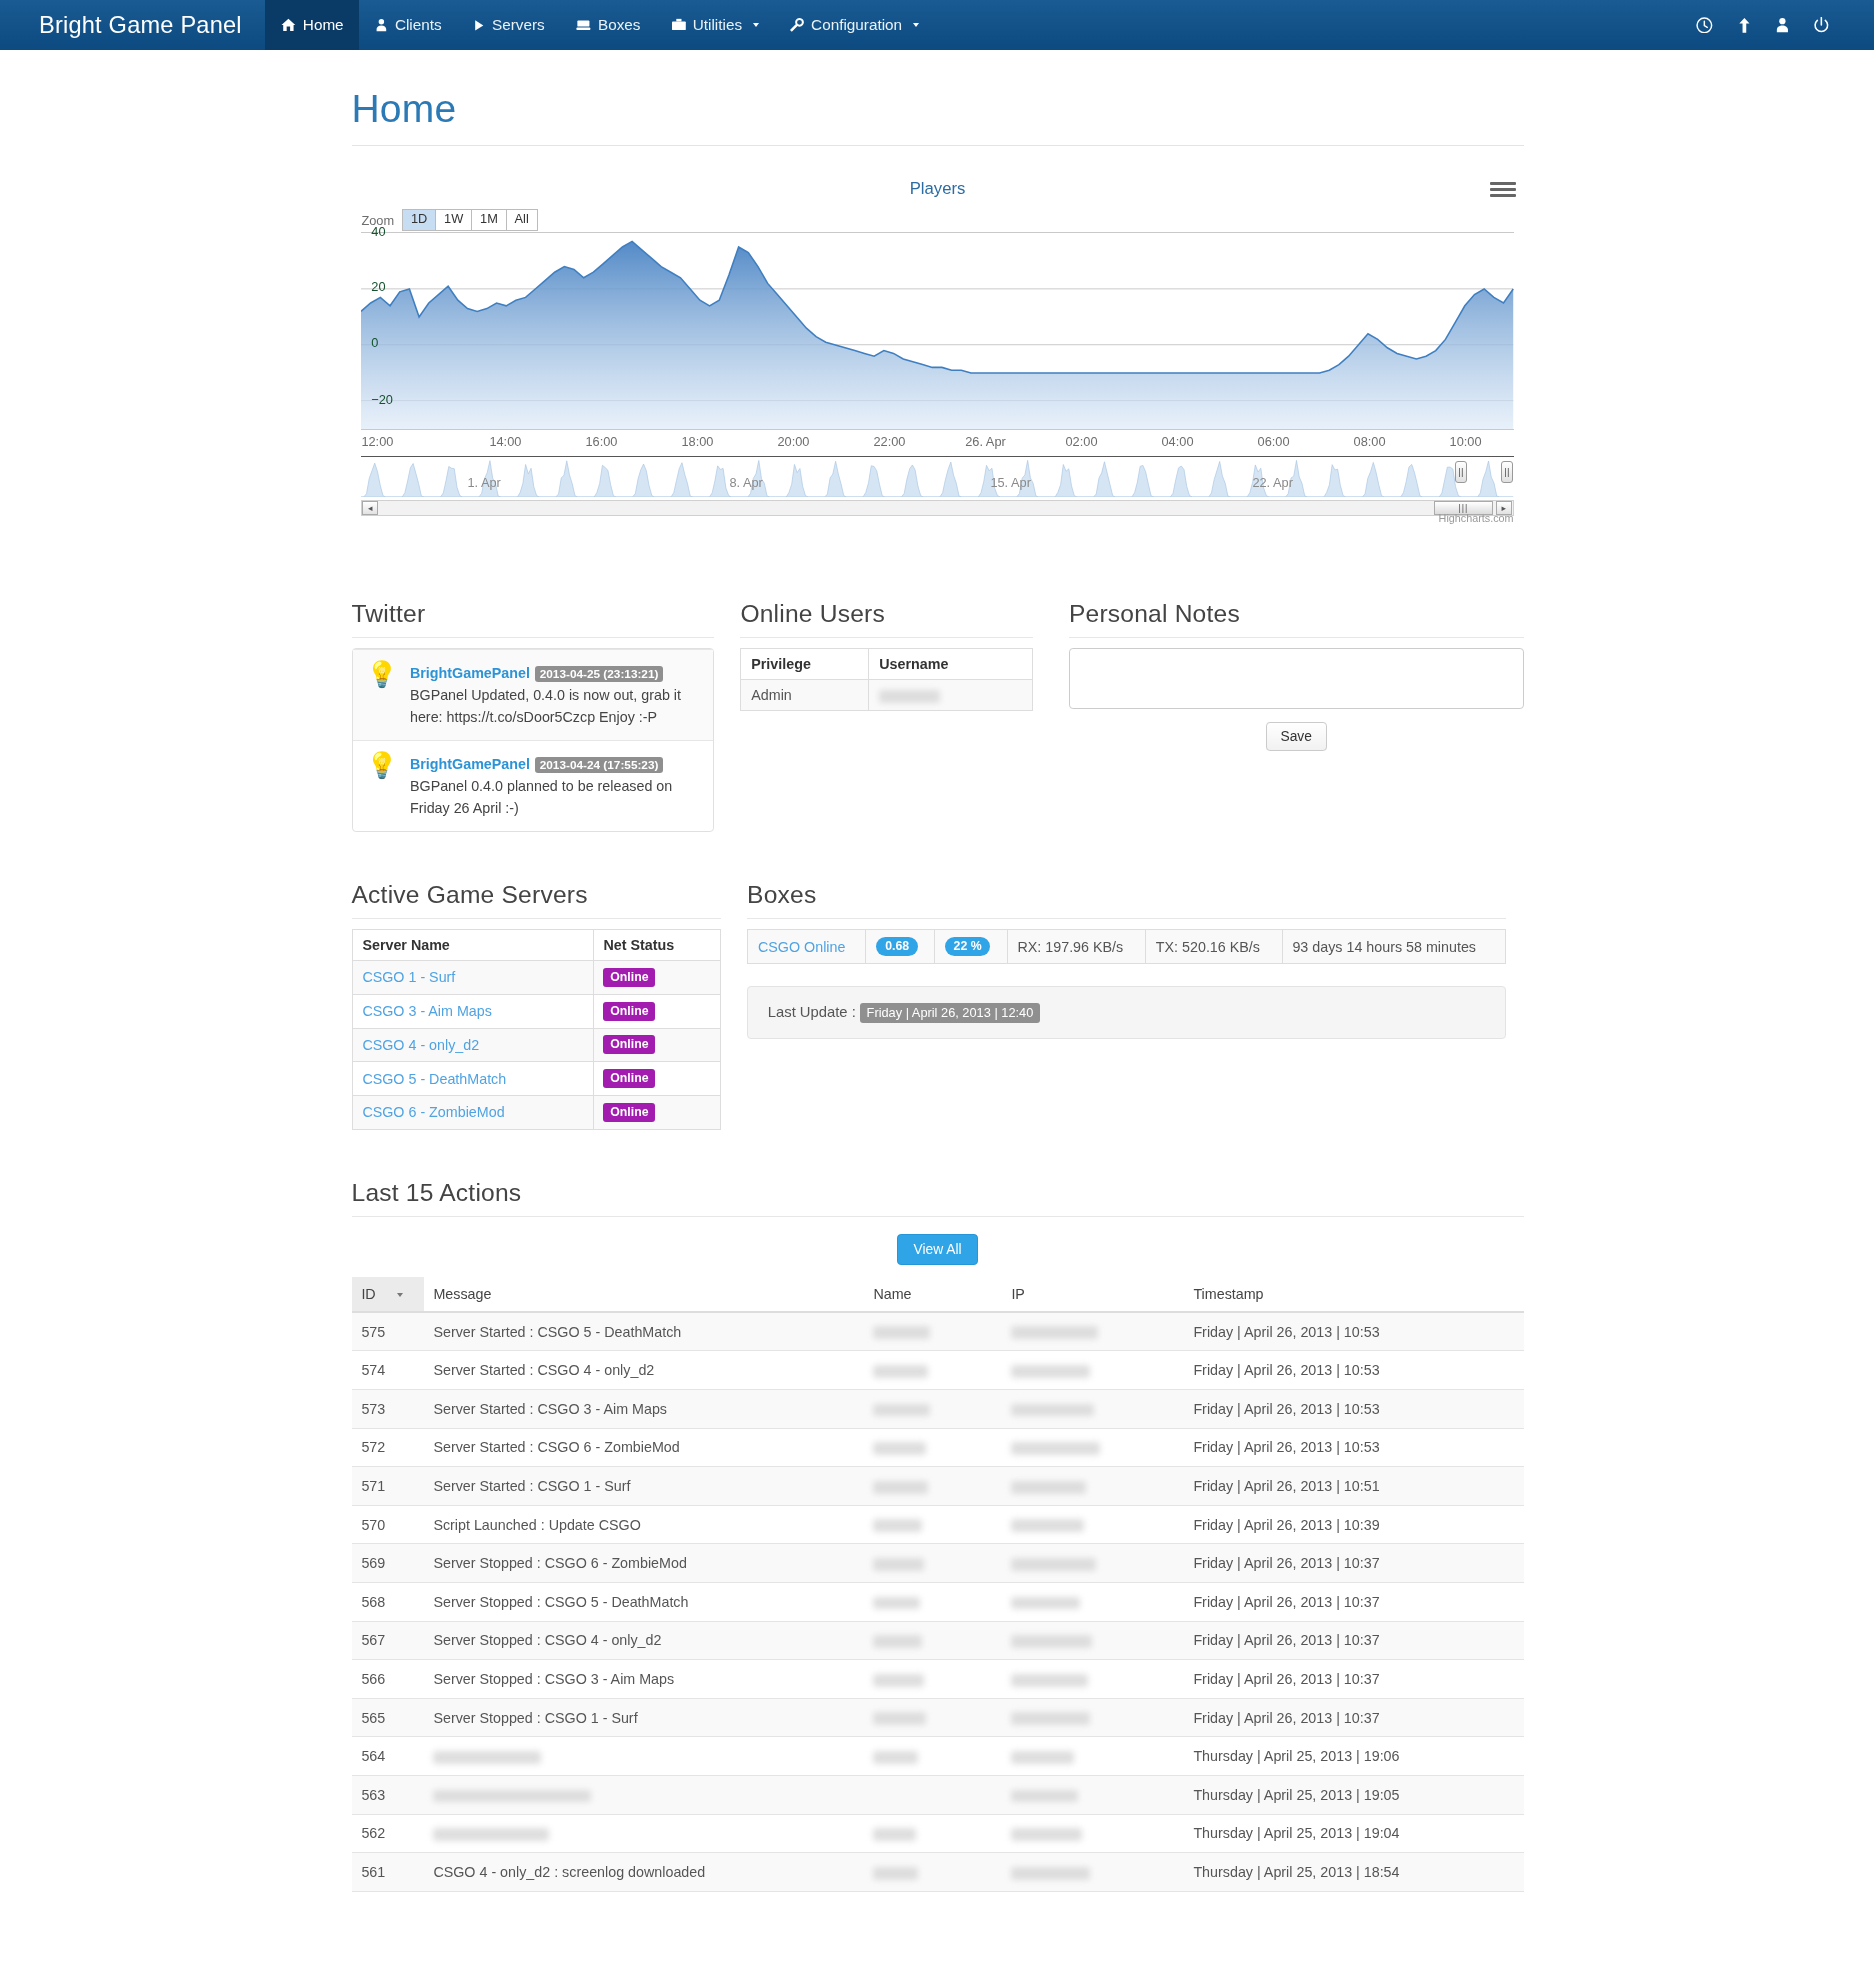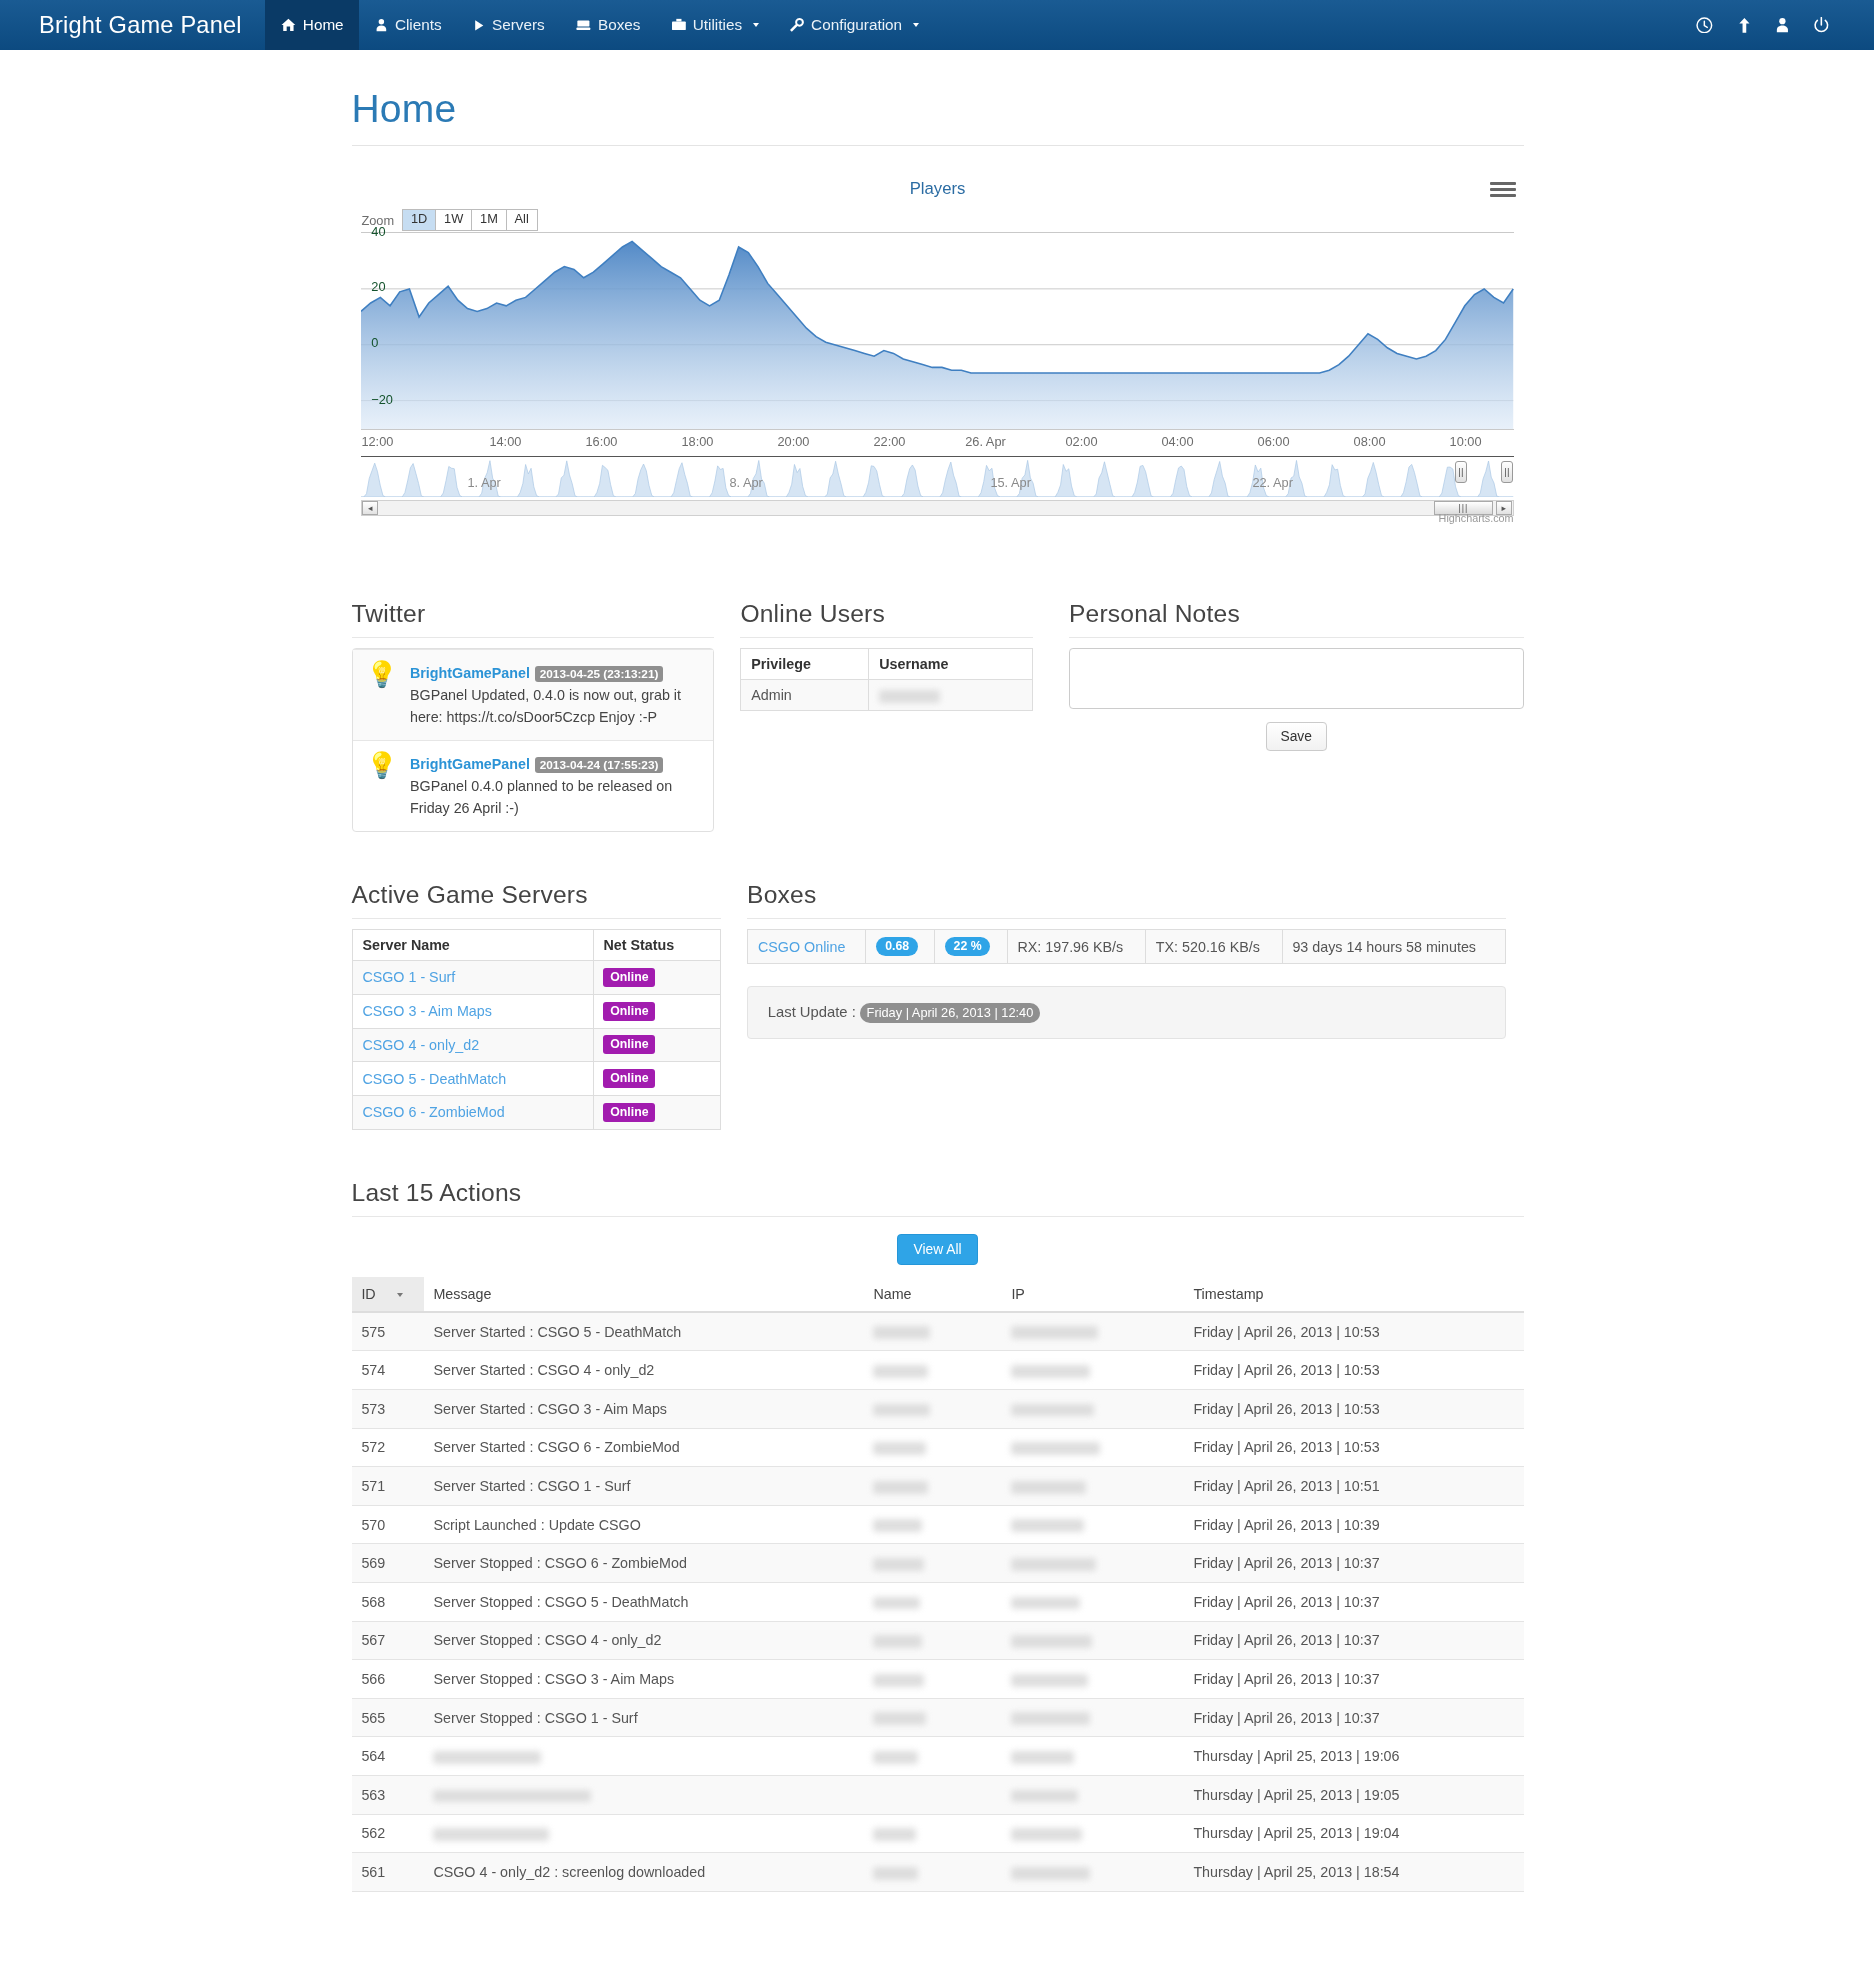--- a/index.html
+++ b/index.html
@@ -226,21 +226,21 @@
     padding:5.9px 13.8px; font-size:13.8px; color:#333; cursor:pointer;
   }
 
   .well {
     border:1px solid #e3e3e3; border-radius:3.9px;
     background:#f5f5f5; padding:17.7px 19.7px;
     font-size:14.8px; color:#555;
   }
   .label-gray {
     background:#8f8f8f; color:#fff; font-size:12.8px;
-    padding:2px 6.9px 3px 6.9px; border-radius:10px; margin-left:3.9px;
+    padding:2px 6.9px 3px 6.9px; border-radius:3px; margin-left:3.9px;
   }
 
   
   .viewall-wrap { text-align:center; margin:17.7px 0 11.8px 0; }
   .btn-info {
     display:inline-block; background:#2fa4e7; color:#fff;
     border:1px solid #2596d8; border-radius:3.9px;
     padding:6.9px 15.8px; font-size:13.8px; cursor:pointer;
   }
   table.actions { width:100%; border-collapse:collapse; font-size:14.3px; }

